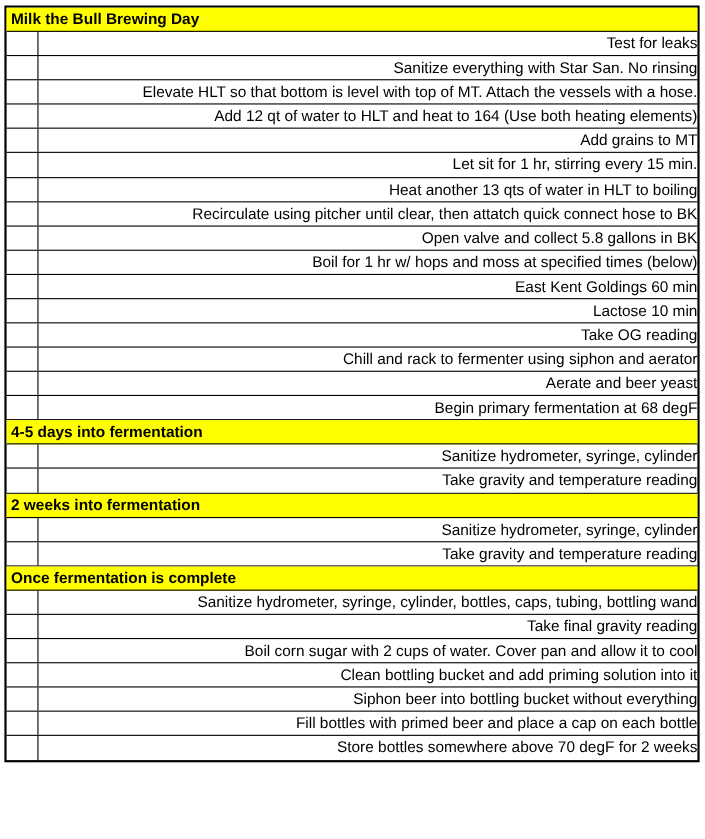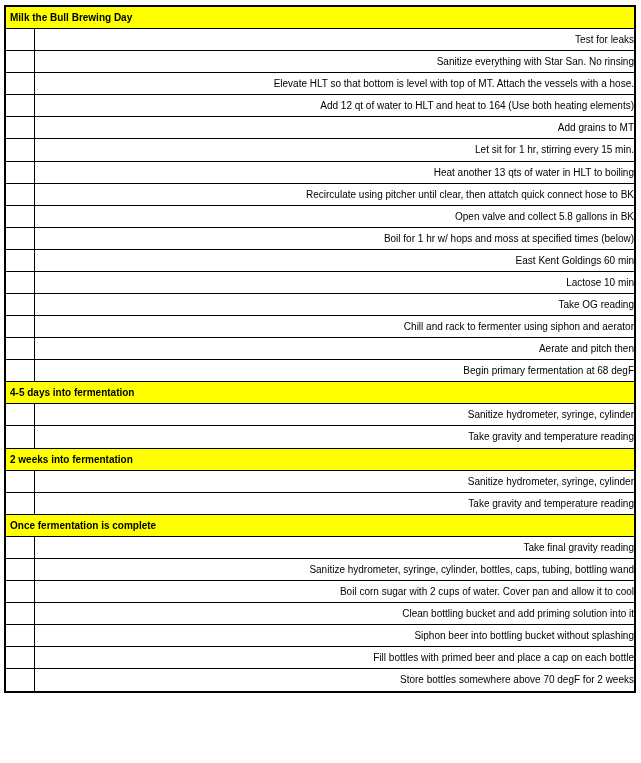--- a/index.html
+++ b/index.html
@@ -11,21 +11,21 @@
       overflow: hidden;
     }
     .sheet {
       position: absolute;
       left: 4px;
       top: 5px;
       width: 632px;
       border: 2px solid #000;
       box-sizing: border-box;
       font-family: "Liberation Sans", sans-serif;
-      font-size: 10px;
+      font-size: 14px;
       color: #000;
     }
     .row {
       display: flex;
       height: 22.08px;
       box-sizing: border-box;
       border-bottom: 1px solid #000;
     }
     .row:last-child { border-bottom: none; }
     .row.header {
@@ -114,21 +114,21 @@
   <div class="row">
       <div class="check"></div>
       <div class="task">Take OG reading</div>
     </div>
   <div class="row">
       <div class="check"></div>
       <div class="task">Chill and rack to fermenter using siphon and aerator</div>
     </div>
   <div class="row">
       <div class="check"></div>
-      <div class="task">Aerate and pitch then</div>
+      <div class="task">Aerate and beer yeast</div>
     </div>
   <div class="row">
       <div class="check"></div>
       <div class="task">Begin primary fermentation at 68 degF</div>
     </div>
 
   <div class="row header">
       <div class="hcell">4-5 days into fermentation</div>
     </div>
   <div class="row">
@@ -150,37 +150,37 @@
   <div class="row">
       <div class="check"></div>
       <div class="task">Take gravity and temperature reading</div>
     </div>
 
   <div class="row header">
       <div class="hcell">Once fermentation is complete</div>
     </div>
   <div class="row">
       <div class="check"></div>
-      <div class="task">Take final gravity reading</div>
+      <div class="task">Sanitize hydrometer, syringe, cylinder, bottles, caps, tubing, bottling wand</div>
     </div>
   <div class="row">
       <div class="check"></div>
-      <div class="task">Sanitize hydrometer, syringe, cylinder, bottles, caps, tubing, bottling wand</div>
+      <div class="task">Take final gravity reading</div>
     </div>
   <div class="row">
       <div class="check"></div>
       <div class="task">Boil corn sugar with 2 cups of water. Cover pan and allow it to cool</div>
     </div>
   <div class="row">
       <div class="check"></div>
       <div class="task">Clean bottling bucket and add priming solution into it</div>
     </div>
   <div class="row">
       <div class="check"></div>
-      <div class="task">Siphon beer into bottling bucket without splashing</div>
+      <div class="task">Siphon beer into bottling bucket without everything</div>
     </div>
   <div class="row">
       <div class="check"></div>
       <div class="task">Fill bottles with primed beer and place a cap on each bottle</div>
     </div>
   <div class="row">
       <div class="check"></div>
       <div class="task">Store bottles somewhere above 70 degF for 2 weeks</div>
     </div>
 </div>

